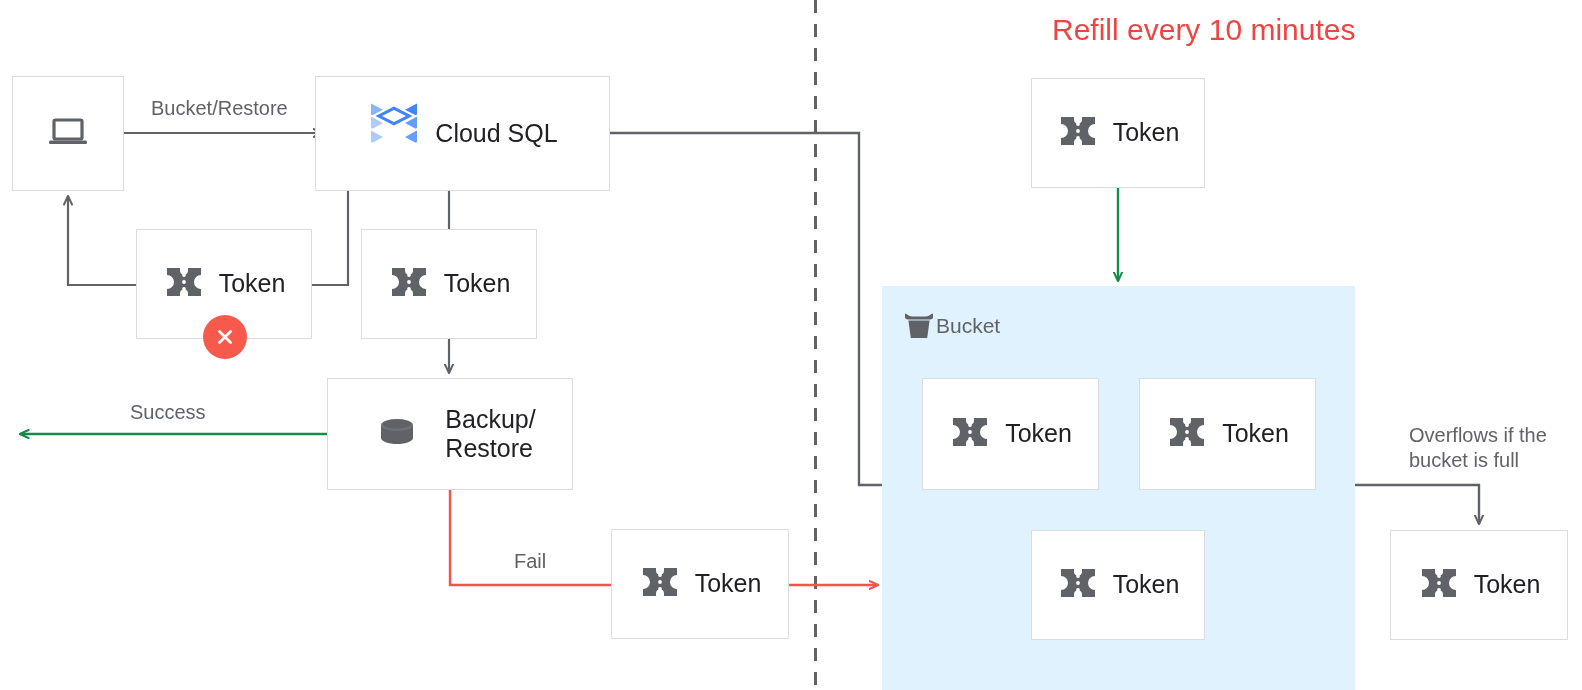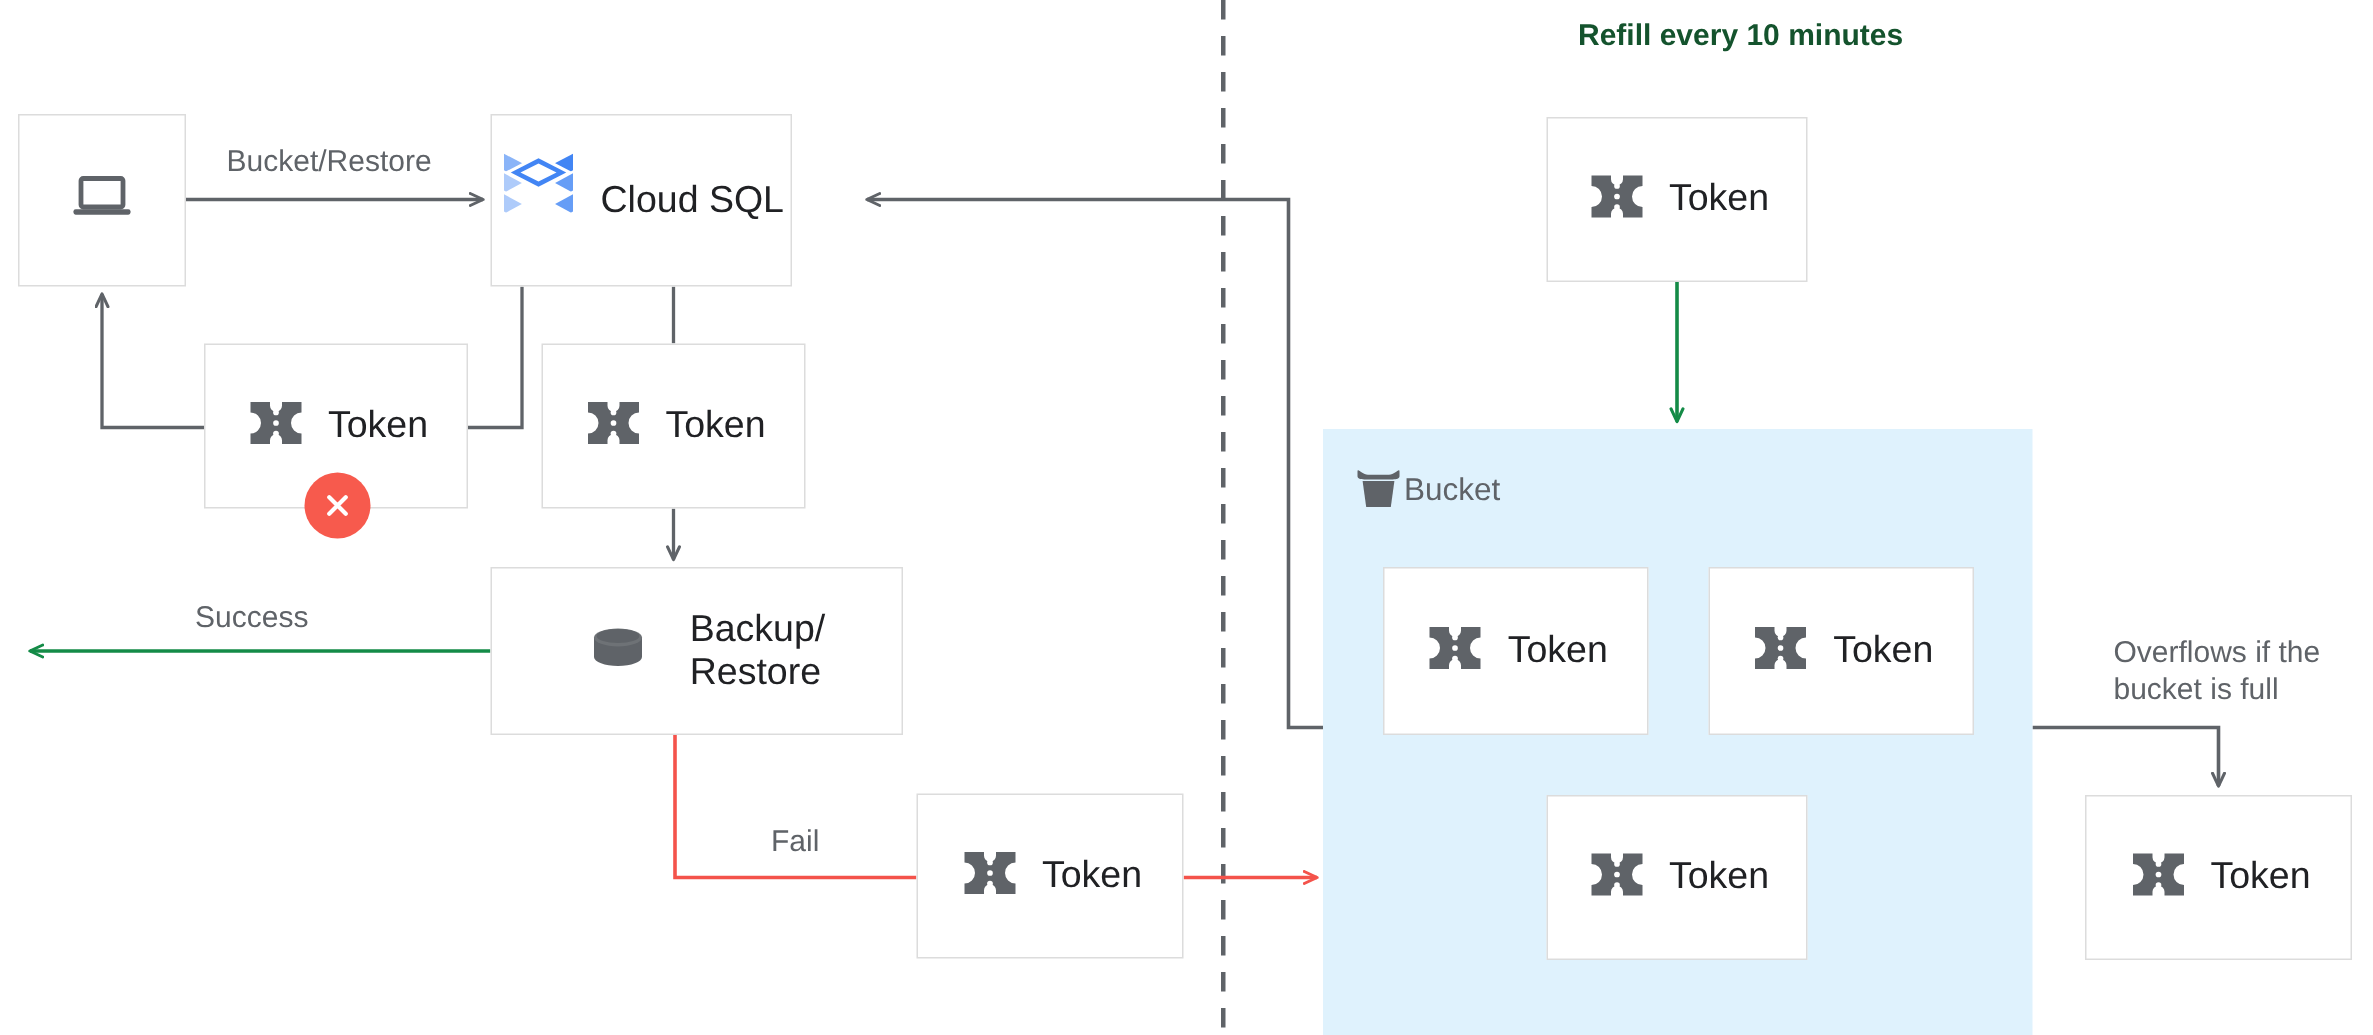--- a/index.html
+++ b/index.html
@@ -75,23 +75,23 @@
     font-size: 20px;
     color: #5f6368;
     z-index: 4;
     white-space: pre-line;
     line-height: 1.25;
   }
   #title-refill {
     position: absolute;
     left: 1052px;
     top: 13px;
-    font-size: 20px;
-    font-weight: bold;
-    color: #14532d;
+    font-size: 30px;
+    font-weight: normal;
+    color: #ef4444;
     z-index: 4;
   }
 
   
   #error-badge {
     position: absolute;
     left: 203px;
     top: 315px;
     width: 44px;
     height: 44px;
@@ -171,21 +171,21 @@
 
   <div class="node" style="left:12px; top:76px; width:112px; height:115px;">
     <span class="icon">
       <svg width="44" height="36" viewBox="0 0 44 36">
         <rect x="8" y="6" width="28" height="19" rx="1.5" fill="none" stroke="#5f6368" stroke-width="3.2"></rect>
         <rect x="3" y="26.5" width="38" height="3.6" rx="1.4" fill="#5f6368"></rect>
       </svg>
     </span>
   </div>
 
-  <div class="node" style="left:327px; top:76px; width:201px; height:115px;">
+  <div class="node" style="left:315px; top:76px; width:295px; height:115px;">
     <span class="icon">
       <svg width="54" height="62" viewBox="0 0 54 62">
 
         <path d="M27 42 L50 29.5 L50 41 L27 53.5 Z" fill="#669DF6"></path>
         <path d="M27 42 L4 29.5 L4 41 L27 53.5 Z" fill="#AECBFA"></path>
         <path d="M27 30 L50 42.5 L27 55 L4 42.5 Z" fill="#ffffff"></path>
 
         <path d="M27 28 L50 15.5 L50 27 L27 39.5 Z" fill="#669DF6"></path>
         <path d="M27 28 L4 15.5 L4 27 L27 39.5 Z" fill="#AECBFA"></path>
         <path d="M27 16 L50 28.5 L27 41 L4 28.5 Z" fill="#ffffff"></path>
@@ -223,21 +223,21 @@
       <svg width="42" height="36" viewBox="0 0 42 36">
         <path d="M4 4 H17 V6.5 A2.5 2.5 0 0 0 25 6.5 V4 H38 V11 A2.6 2.6 0 0 0 38 25 V32 H25 V29.5 A2.5 2.5 0 0 0 17 29.5 V32 H4 V25 A2.6 2.6 0 0 0 4 11 Z" fill="#5f6368"></path>
         <circle cx="21" cy="11" r="1.9" fill="#ffffff"></circle>
         <circle cx="21" cy="18" r="1.9" fill="#ffffff"></circle>
         <circle cx="21" cy="25" r="1.9" fill="#ffffff"></circle>
       </svg>
     </span>
     <span class="nlabel">Token</span>
   </div>
 
-  <div class="node" style="left:327px; top:378px; width:275px; height:112px; gap:28px;padding-left:13px;">
+  <div class="node" style="left:327px; top:378px; width:246px; height:112px; gap:28px;padding-left:13px;">
     <span class="icon">
       <svg width="40" height="32" viewBox="0 0 40 32">
         <path d="M4 9 L4 22 C4 25.3 11.2 28 20 28 C28.8 28 36 25.3 36 22 L36 9 Z" fill="#5f6368"></path>
         <ellipse cx="20" cy="9" rx="16" ry="6" fill="#6e7276"></ellipse>
         <ellipse cx="20" cy="8" rx="14.2" ry="4.7" fill="#5f6368"></ellipse>
       </svg>
     </span>
     <span class="nlabel two-line">Backup/
 Restore</span>
   </div>

